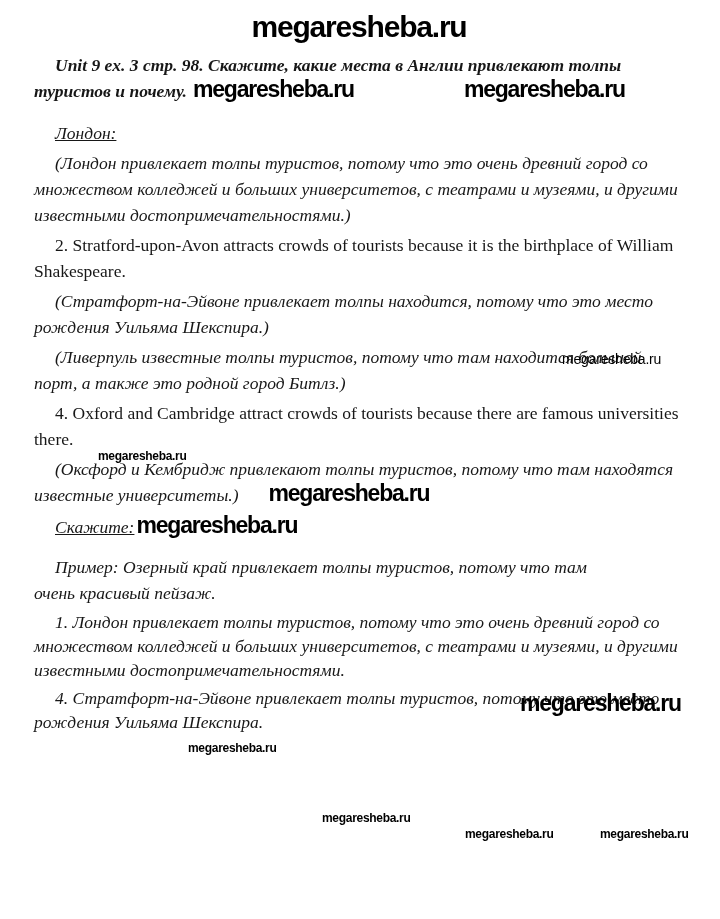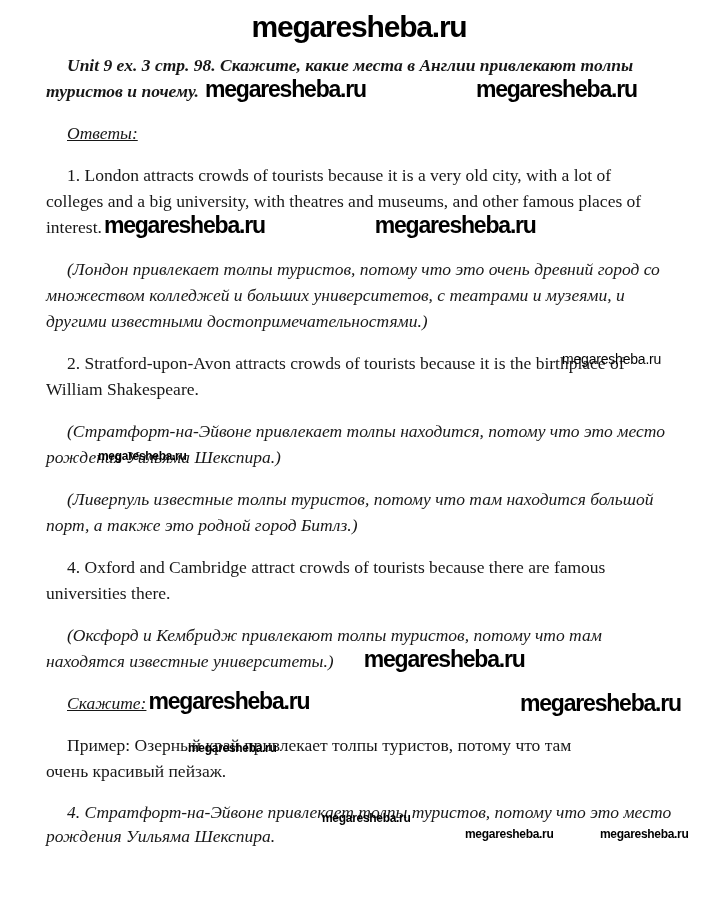--- a/index.html
+++ b/index.html
@@ -8,29 +8,29 @@
     background:#ffffff;overflow:hidden;
     padding:0 32px 0 30px;
     font-family:"Liberation Serif",serif;
     font-size:17.5px;line-height:26px;color:#171717;
   }
   .top-title{
     padding-top:8px;line-height:38px;text-align:center;
     font-family:"Liberation Sans",sans-serif;font-weight:700;
     font-size:30px;letter-spacing:-1.2px;color:#000;
   }
-  p{margin:16px;}
+  p{margin:4px;}
   .indent{text-indent:21px;}
   .heading{margin-top:6px;font-weight:700;font-style:italic;}
   .otvety{margin-top:16px;font-style:italic;}
   .ul{text-decoration:underline;}
   .e1{margin-top:6px;}
   .trans{font-style:italic;}
   .perevod{margin-top:6px;font-style:italic;}
-  .primer{margin-top:14px;max-width:560px;}
+  .primer{margin-top:14px;font-style:italic;max-width:560px;}
   .translist{margin-top:4px;line-height:24px;font-style:italic;}
   .wmb{
     font-family:"Liberation Sans",sans-serif;font-weight:700;
     font-size:23px;letter-spacing:-1.2px;line-height:1;
     white-space:nowrap;color:#000;font-style:normal;
   }
   .wm-abs{position:absolute;font-family:"Liberation Sans",sans-serif;color:#000;white-space:nowrap;line-height:1;}
   .wm-tiny{font-weight:700;font-size:12px;letter-spacing:-0.3px;}
   .wm-small-reg{font-weight:400;font-size:14px;letter-spacing:-0.2px;}
   .wm-big-right{font-weight:700;font-size:23px;letter-spacing:-1.2px;}
@@ -56,26 +56,23 @@
 
 <div class="page">
 
   <div class="top-title">megaresheba.ru</div>
 
   <p class="heading indent">
     <span>Unit 9 ex. 3 стр. 98. Скажите, какие места в Англии привлекают толпы туристов и почему.</span><span class="wmb ml6">megaresheba.ru</span><span class="wmb mlgap">megaresheba.ru</span>
   </p>
 
   <p class="otvety indent">
-    <span class="ul">Ответы:</span>
+    <span class="ul">Лондон:</span>
   </p>
 
-  <p class="indent e1">
-    <span>1. London attracts crowds of tourists because it is a very old city, with a lot of colleges and a big university, with theatres and museums, and other famous places of interest.</span><span class="wmb ml2">megaresheba.ru</span><span class="wmb mlgap">megaresheba.ru</span>
-  </p>
   <p class="indent trans">
     <span>(Лондон привлекает толпы туристов, потому что это очень древний город со множеством колледжей и больших университетов, с театрами и музеями, и другими известными достопримечательностями.)</span>
   </p>
 
   <p class="indent">
     <span>2. Stratford-upon-Avon attracts crowds of tourists because it is the birthplace of William Shakespeare.</span>
   </p>
   <p class="indent trans">
     <span>(Стратфорт-на-Эйвоне привлекает толпы находится, потому что это место рождения Уильяма Шекспира.)</span>
   </p>
@@ -94,20 +91,23 @@
   <p class="perevod indent">
     <span class="ul">Скажите:</span><span class="wmb ml2">megaresheba.ru</span>
   </p>
 
   <p class="primer indent">
     <span>Пример: Озерный край привлекает толпы туристов, потому что там очень красивый пейзаж.</span>
   </p>
 
   <div class="translist">
     <p class="indent">
+      <span>1. Лондон привлекает толпы туристов, потому что это очень древний город со множеством колледжей и больших университетов, с театрами и музеями, и другими известными достопримечательностями.</span>
+    </p>
+    <p class="indent">
       <span>4. Стратфорт-на-Эйвоне привлекает толпы туристов, потому что это место рождения Уильяма Шекспира.</span>
     </p>
   </div>
 
   <span class="wm-abs wm-small-reg pos-e">megaresheba.ru</span>
   <span class="wm-abs wm-tiny pos-a">megaresheba.ru</span>
   <span class="wm-abs wm-big-right pos-f">megaresheba.ru</span>
   <span class="wm-abs wm-tiny pos-b">megaresheba.ru</span>
   <span class="wm-abs wm-tiny pos-c">megaresheba.ru</span>
   <span class="wm-abs wm-tiny pos-d">megaresheba.ru</span>

